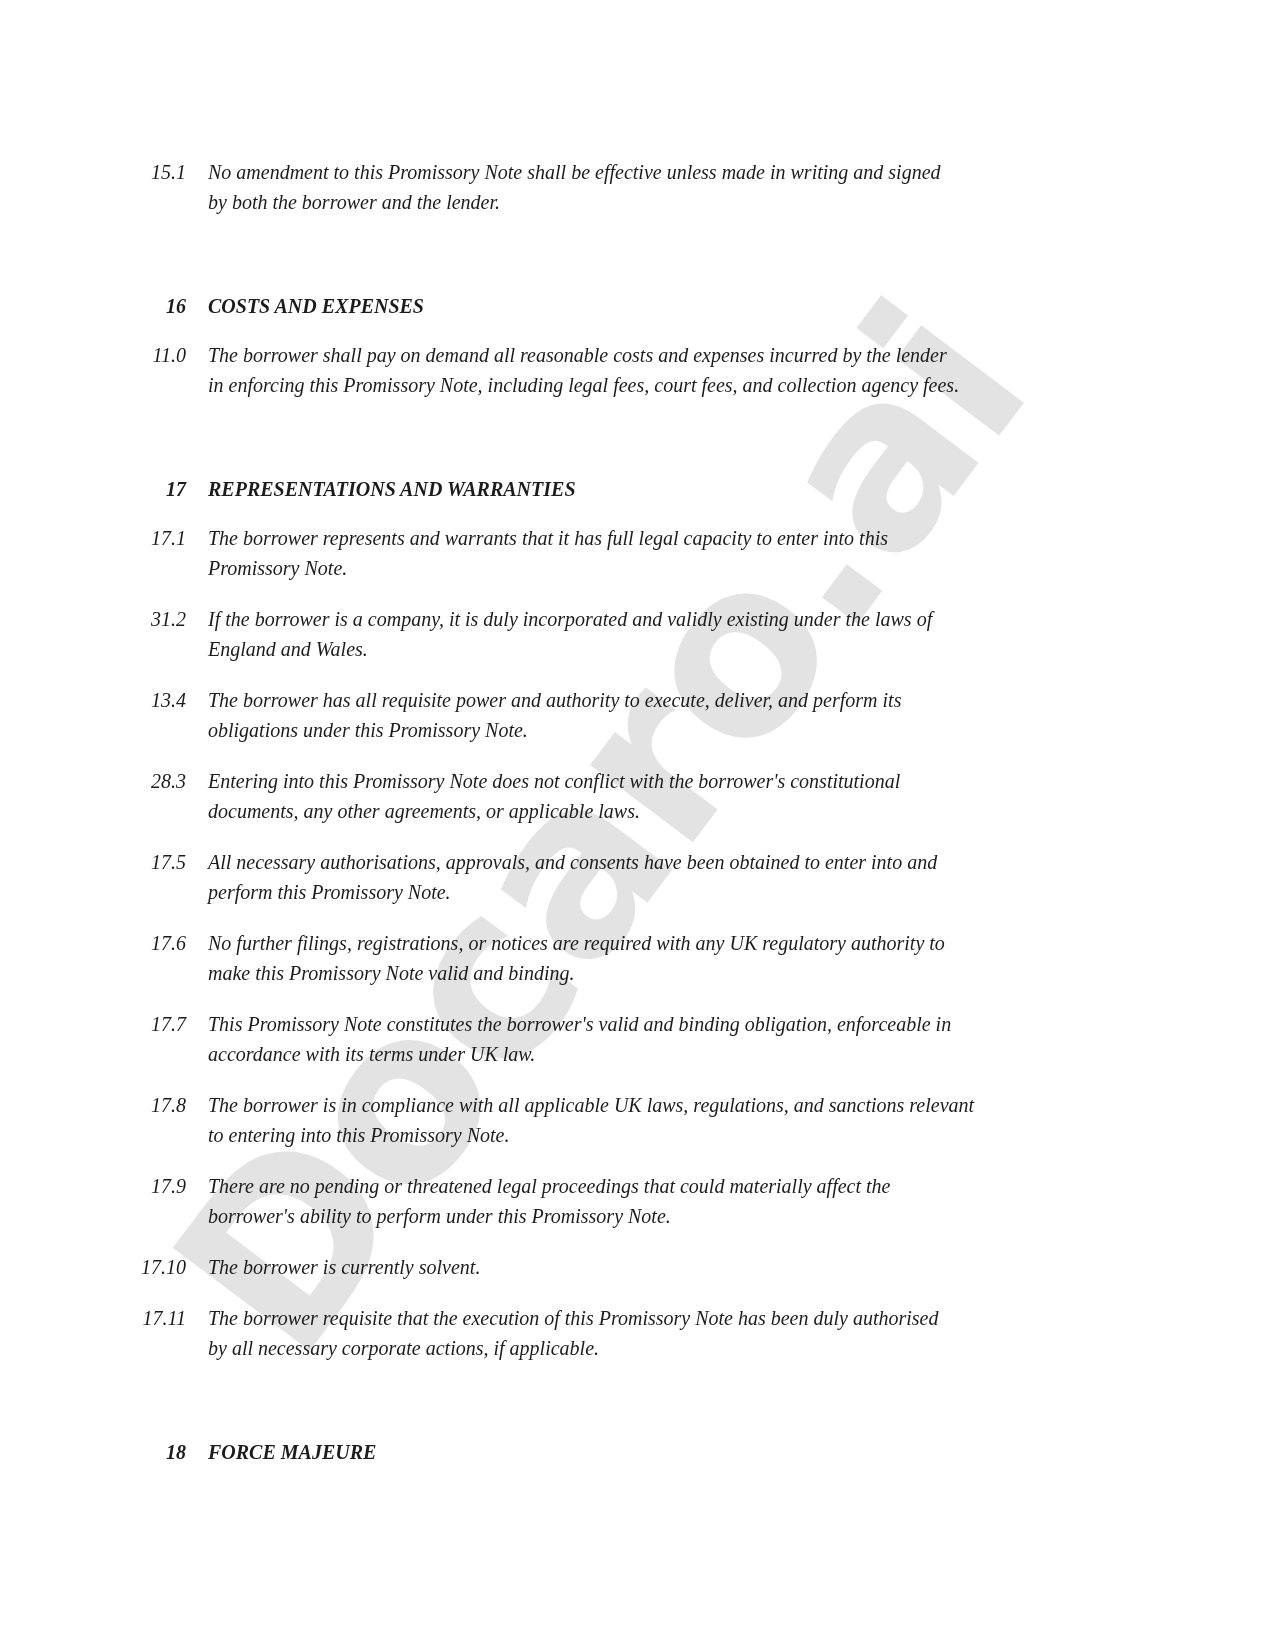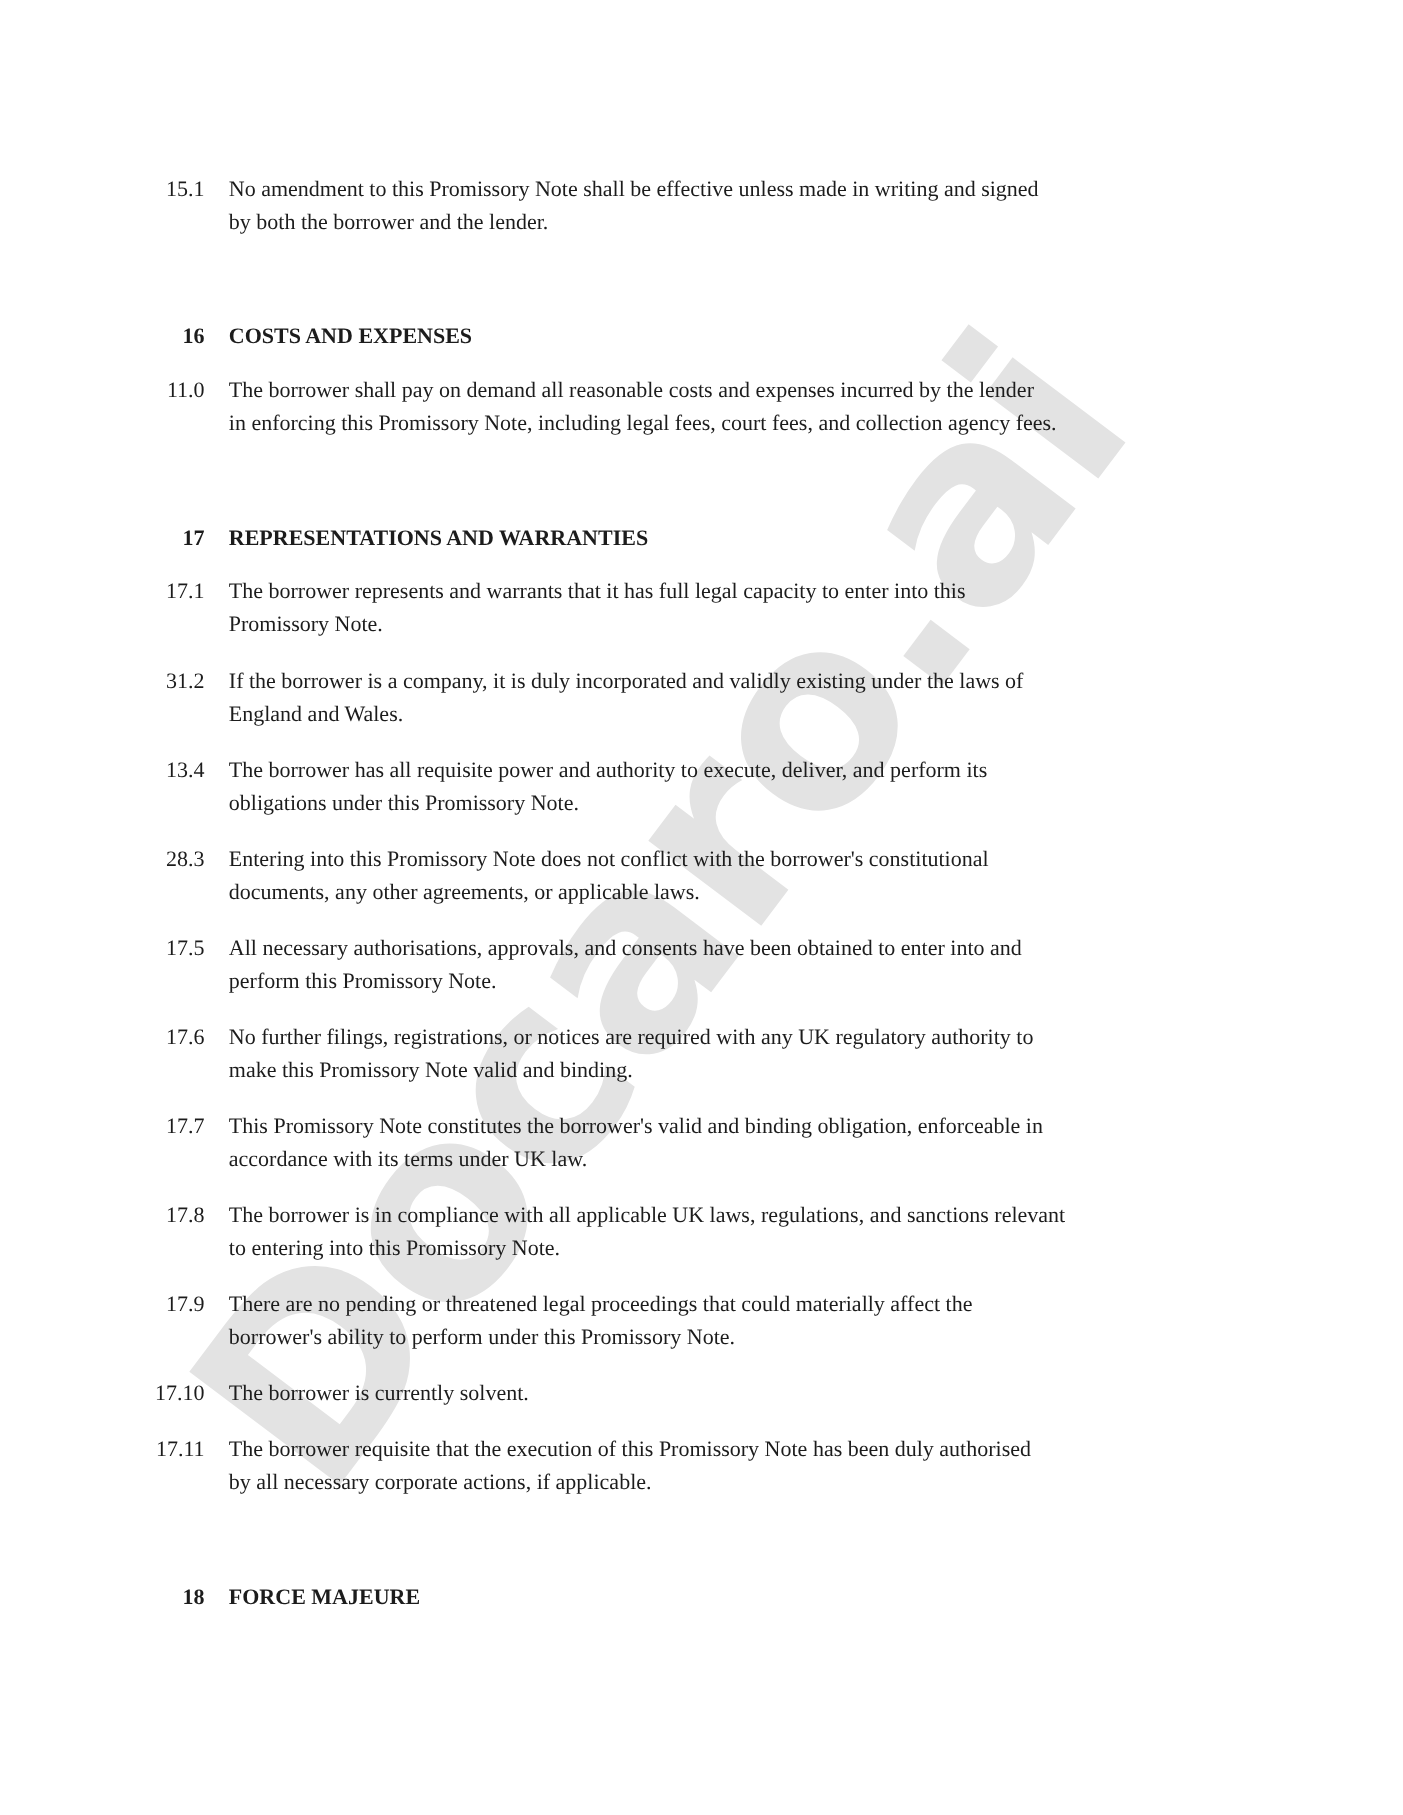--- a/index.html
+++ b/index.html
@@ -28,20 +28,21 @@
     white-space: nowrap;
     z-index: 0;
     user-select: none;
   }
   .doc {
     position: absolute;
     inset: 0;
     z-index: 1;
     padding: 157px 0 0 92px;
     box-sizing: border-box;
+    font-style: italic;
   }
   .row {
     display: flex;
     gap: 22px;
     margin: 0 0 21px 0;
     font-size: 20px;
     line-height: 30px;
   }
   .row .num {
     flex: none;

